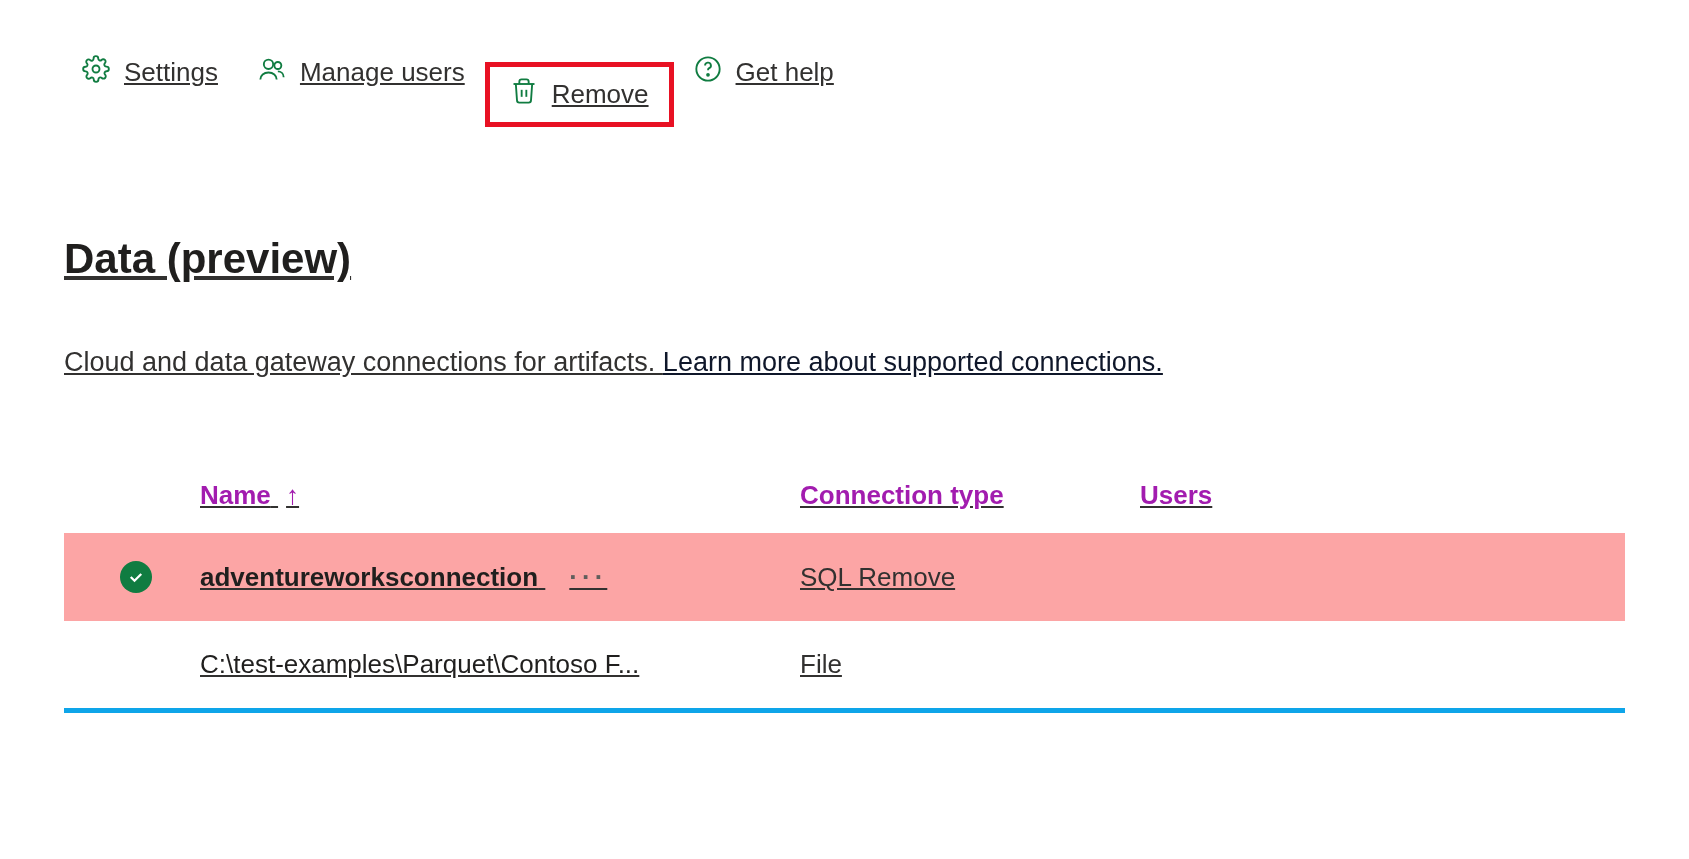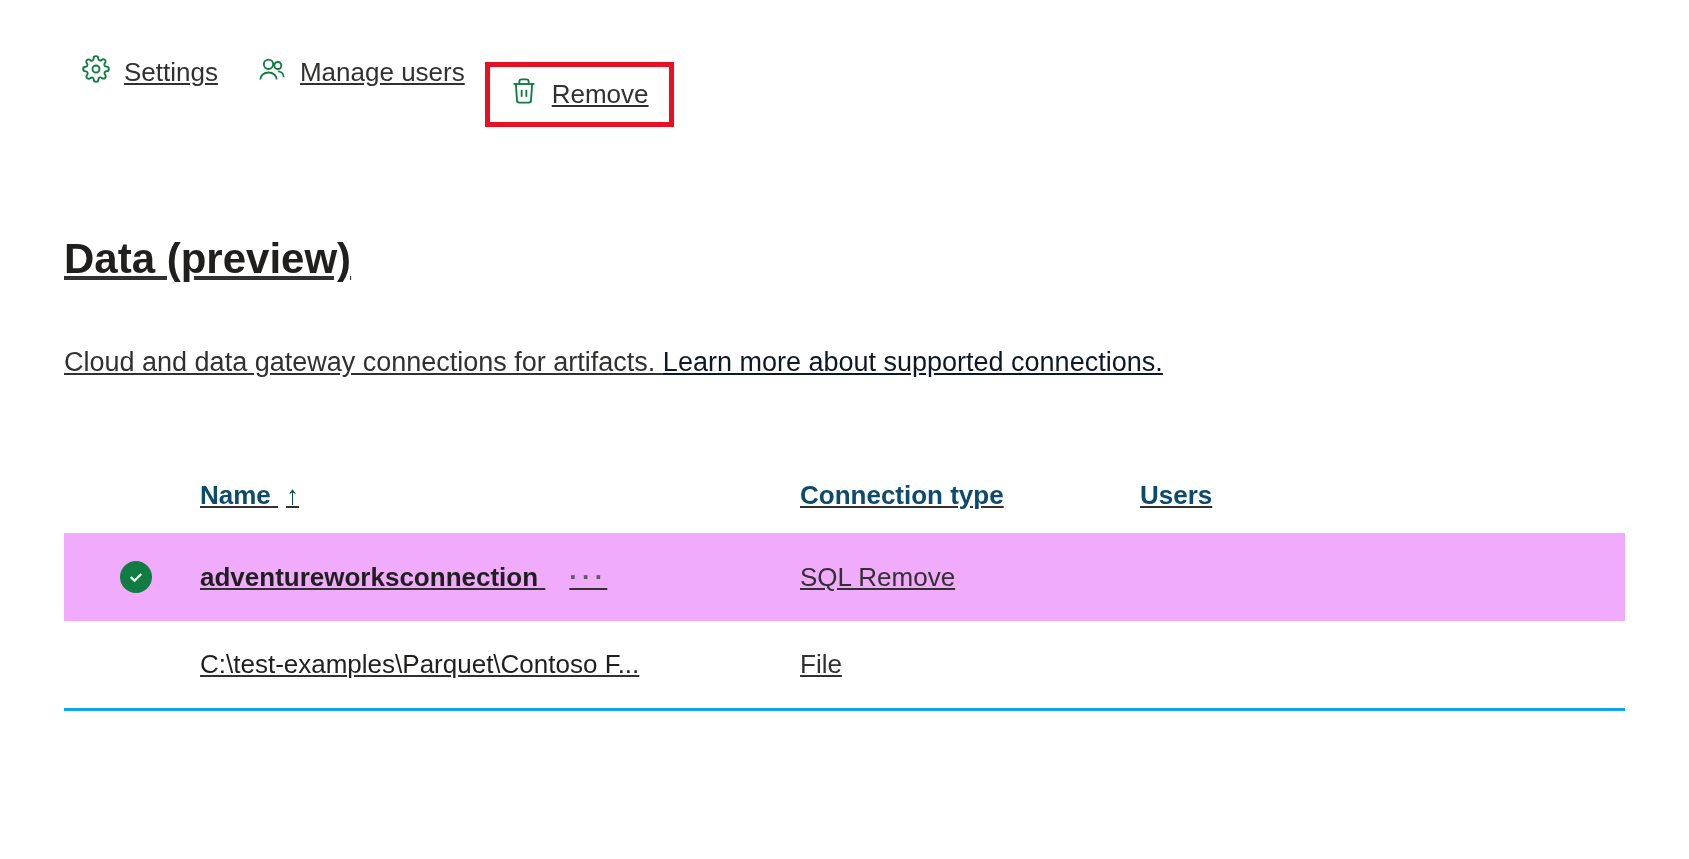--- a/index.html
+++ b/index.html
@@ -78,35 +78,35 @@
   }
   table {
     width: 100%;
     border-collapse: collapse;
   }
   th {
     text-align: left;
     font-size: 26px;
     font-weight: 700;
     padding: 22px 16px;
-    color: #0c4a6e;
+    color: #a21caf;
   }
   th:first-child { width: 120px; padding-left: 40px; }
   th:nth-child(2) { width: 600px; }
   th:nth-child(3) { width: 340px; }
   td {
     padding: 28px 16px;
     font-size: 26px;
     vertical-align: middle;
   }
   tr.selected {
-    background: #f0abfc;
+    background: #fca5a5;
   }
   tr.row-border td {
-    border-bottom: 3px solid #0ea5e9;
+    border-bottom: 5px solid #0ea5e9;
     margin-top: 6px;
   }
   .status-cell { width: 120px; text-align: center; padding-left: 40px; }
   .check-circle {
     display: inline-flex;
     align-items: center;
     justify-content: center;
     width: 32px;
     height: 32px;
     background: #107c41;
@@ -153,20 +153,30 @@
           <path d="M3 6h18"></path>
           <path d="M8 6V4a2 2 0 0 1 2-2h4a2 2 0 0 1 2 2v2"></path>
           <path d="M19 6l-1 14a2 2 0 0 1-2 2H8a2 2 0 0 1-2-2L5 6"></path>
           <line x1="10" y1="11" x2="10" y2="17"></line>
           <line x1="14" y1="11" x2="14" y2="17"></line>
         </svg>
       </span>
       <span>Remove</span>
     </div>
 
+    <div class="toolbar-item">
+      <span>
+        <svg viewBox="0 0 24 24" fill="none" stroke="currentColor" stroke-width="1.6">
+          <circle cx="12" cy="12" r="10"></circle>
+          <path d="M9.5 9a2.5 2.5 0 1 1 3.5 2.3c-.8.4-1 .9-1 1.7"></path>
+          <circle cx="12" cy="17" r="0.8" fill="currentColor"></circle>
+        </svg>
+      </span>
+      <span>Get help</span>
+    </div>
   </div>
 
   <div class="page-title">Data (preview)</div>
 
 
   <div class="description">
     <span>Cloud and data gateway connections for artifacts. </span><a href="#">Learn more about supported connections.</a>
   </div>
 
   <div class="table-wrap">

